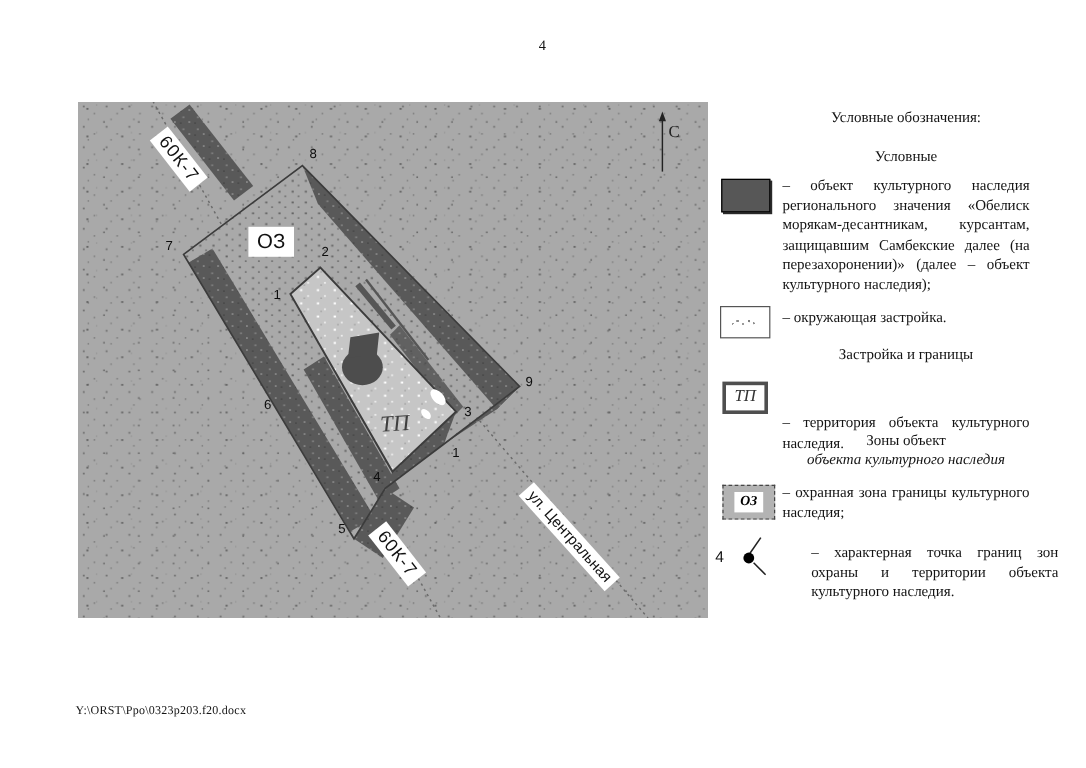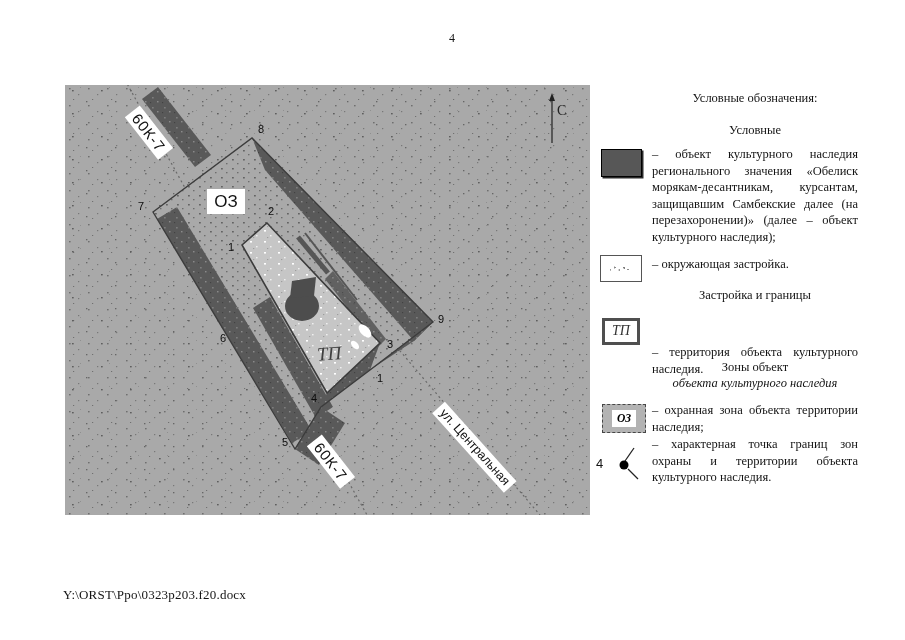--- a/index.html
+++ b/index.html
@@ -1,19 +1,19 @@
 <!DOCTYPE html>
 <html><head>
 <meta charset="utf-8">
 <style>
   html,body{margin:0;padding:0;background:#ffffff;}
   .page{position:relative;width:905px;height:640px;background:#fff;overflow:hidden;
         font-family:"Liberation Serif", serif;color:#141414;}
   .pageno{position:absolute;left:420px;top:31px;width:64px;text-align:center;font-size:12px;}
-  .footer{position:absolute;left:63px;top:587px;font-size:13px;letter-spacing:.2px;}
+  .footer{position:absolute;left:63px;top:587px;font-size:10px;letter-spacing:.2px;}
 
   
   .map{position:absolute;left:65px;top:85px;width:525px;height:430px;background:#a9a9a9;overflow:hidden;}
   .map svg{position:absolute;left:0;top:0;}
   .mlabel{position:absolute;background:#fff;color:#111;font-family:"Liberation Sans",sans-serif;
           white-space:nowrap;line-height:1;}
   .road{font-size:15px;letter-spacing:1px;padding:2px 5px;}
   .street{font-size:12.5px;padding:2px 5px;}
   .ozbox{left:142px;top:104px;width:38px;height:25px;font-size:17px;display:flex;
          align-items:center;justify-content:center;}
@@ -159,25 +159,25 @@
 
     <div class="sw sw-tp">ТП</div>
     <div class="lg-text" style="top:226px;margin-top:30px;">– территория объекта культурного наследия.</div>
 
     <div class="lg-center" style="top:271px;">Зоны объект</div>
     <div class="lg-center" style="top:287px;font-style:italic;">объекта культурного наследия</div>
 
     <div class="sw sw-oz">
       <span class="inner">ОЗ</span>
     </div>
-    <div class="lg-text" style="top:314px;">– охранная зона объекта территории наследия;</div>
+    <div class="lg-text" style="top:314px;">– охранная зона границы культурного наследия;</div>
 
     <span class="pt-num">4</span>
     <svg class="pt-ic" width="42" height="36">
       <line x1="24" y1="2" x2="15" y2="15" stroke="#222" stroke-width="1.3"></line>
       <circle cx="14" cy="19" r="4.5" fill="#000"></circle>
       <line x1="18" y1="23" x2="28" y2="33" stroke="#222" stroke-width="1.3"></line>
     </svg>
-    <div class="lg-text" style="top:348px;">– характерная точка границ зон охраны и территории объекта культурного наследия.</div>
+    <div class="lg-text" style="top:364px;margin-left:24px;">– характерная точка границ зон охраны и территории объекта культурного наследия.</div>
   </div>
 
   <div class="footer">Y:\ORST\Ppo\0323p203.f20.docx</div>
 </div>
 
 </body></html>

